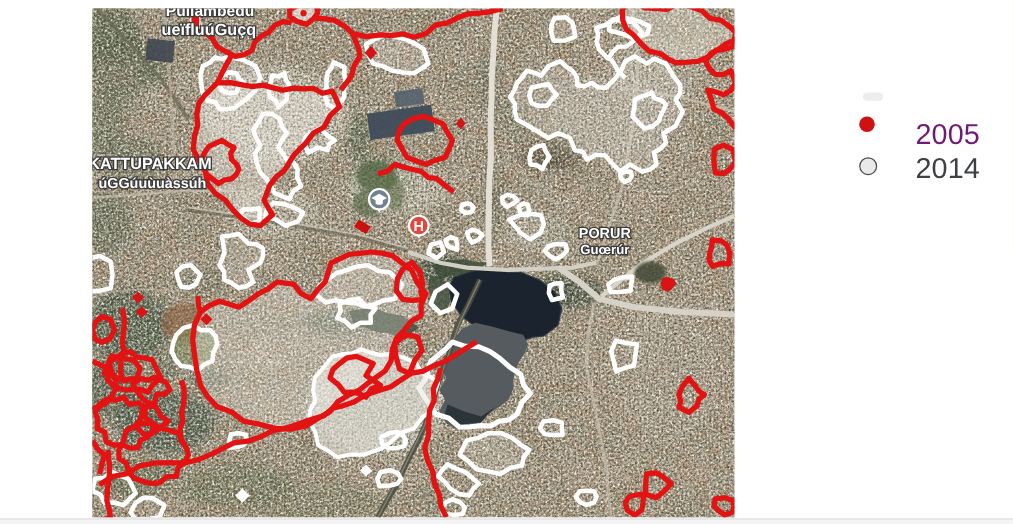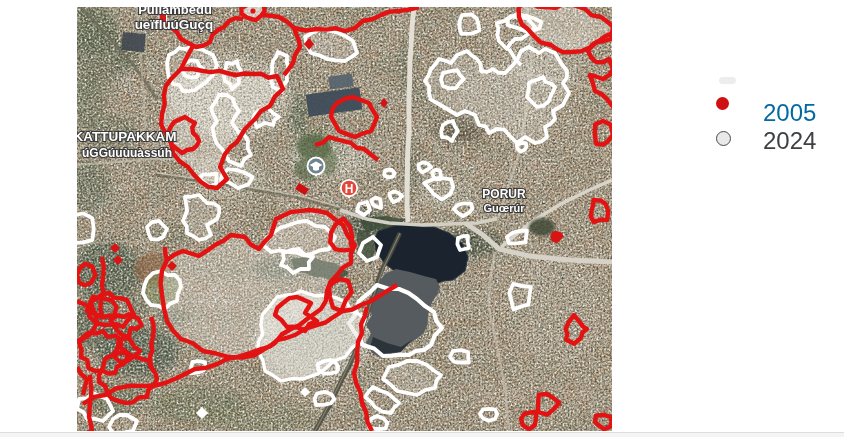--- a/index.html
+++ b/index.html
@@ -326,19 +326,19 @@
 <text x="427" y="191" font-size="12" font-family="Liberation Sans, sans-serif" font-weight="bold" fill="#ffffff" text-anchor="middle" style="paint-order:stroke" stroke="#3a3a3a" stroke-width="2.2">PORUR</text>
 
 <text x="427" y="205" font-size="11" font-family="Liberation Sans, sans-serif" font-weight="bold" fill="#ffffff" text-anchor="middle" style="paint-order:stroke" stroke="#3a3a3a" stroke-width="2.2">Guœrúr</text>
 </svg>
 </div>
 
 <div class="abs" style="left:719px;top:77px;width:17px;height:7px;border-radius:4px;background:#ededed;"></div>
 
 <div class="abs" style="left:716px;top:97px;width:13px;height:13px;border-radius:50%;background:#cf1111;"></div>
 
-<div class="abs" style="left:763px;top:99px;font-size:24px;color:#0369a1;">2005</div>
+<div class="abs" style="left:763px;top:99px;font-size:24px;color:#701a75;">2005</div>
 
 <div class="abs" style="left:716px;top:131px;width:13px;height:13px;border-radius:50%;background:#e9e9e9;border:1.4px solid #4a4a4a;"></div>
 
-<div class="abs" style="left:763px;top:127px;font-size:24px;color:#3e4043;">2024</div>
+<div class="abs" style="left:763px;top:127px;font-size:24px;color:#3e4043;">2014</div>
 
 <div class="abs" style="left:0;top:432px;width:844px;height:5px;background:#f4f4f5;border-top:1px solid #dedede;"></div>
 
 </body></html>

